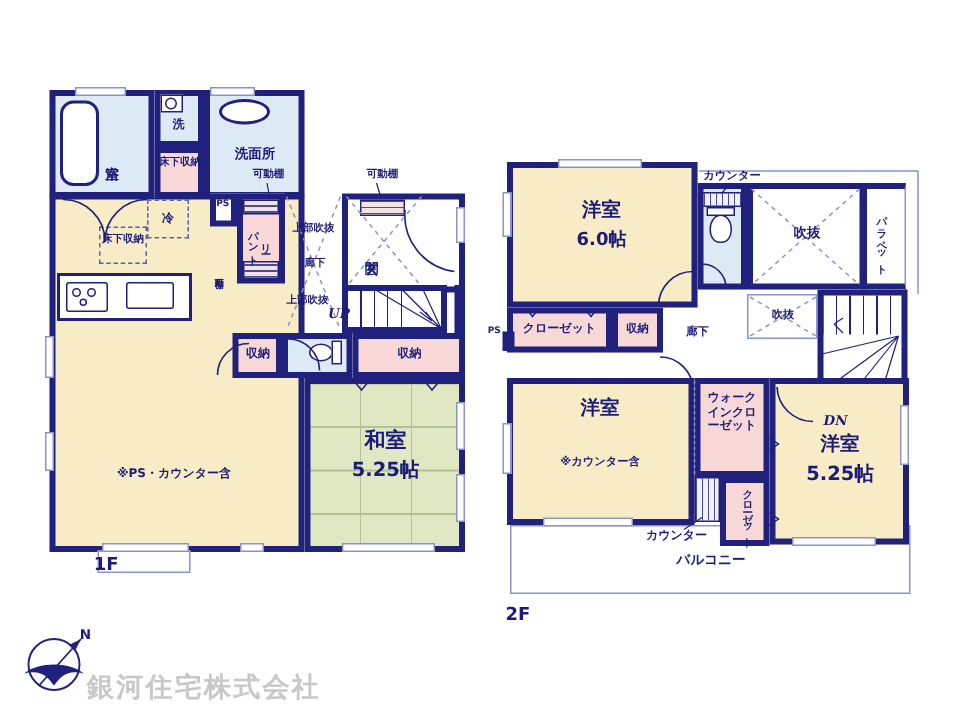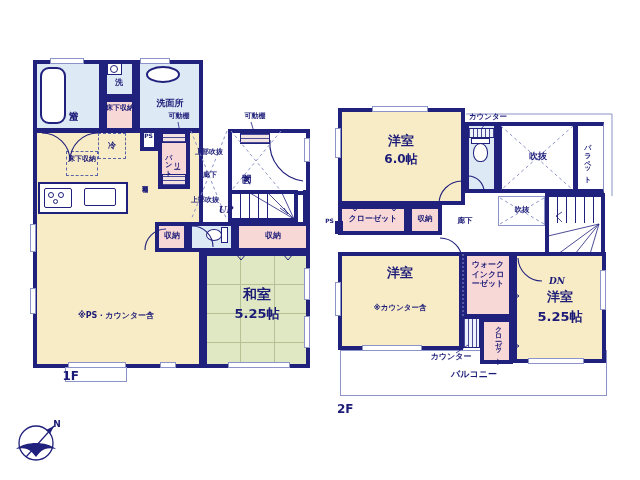--- a/index.html
+++ b/index.html
@@ -201,14 +201,15 @@
   <div class="lbl s75" style="left:352px;top:303px;width:96px;">※カウンター含</div>
   <div class="lbl wrap" style="left:468px;top:260px;width:40px;">ウォークインクローゼット</div>
   <div class="lbl" style="left:428px;top:352px;width:46px;">カウンター</div>
   <div class="lbl vert s7" style="left:484px;top:321px;width:18px;height:40px;">クローゼット</div>
   <div class="lbl s13" style="left:522px;top:289px;width:76px;">洋室</div>
   <div class="lbl s13" style="left:518px;top:309px;width:84px;">5.25帖</div>
   <div class="lbl s9" style="left:428px;top:369px;width:92px;">バルコニー</div>
   <div class="lbl s12" style="left:337px;top:402px;width:24px;text-align:left;">2F</div>
 
   <div class="lbl s9" style="left:50px;top:419px;width:14px;">N</div>
+  <div class="company" style="left:58px;top:446px;">銀河住宅株式会社</div>
 
 </div>
 
 </body></html>

